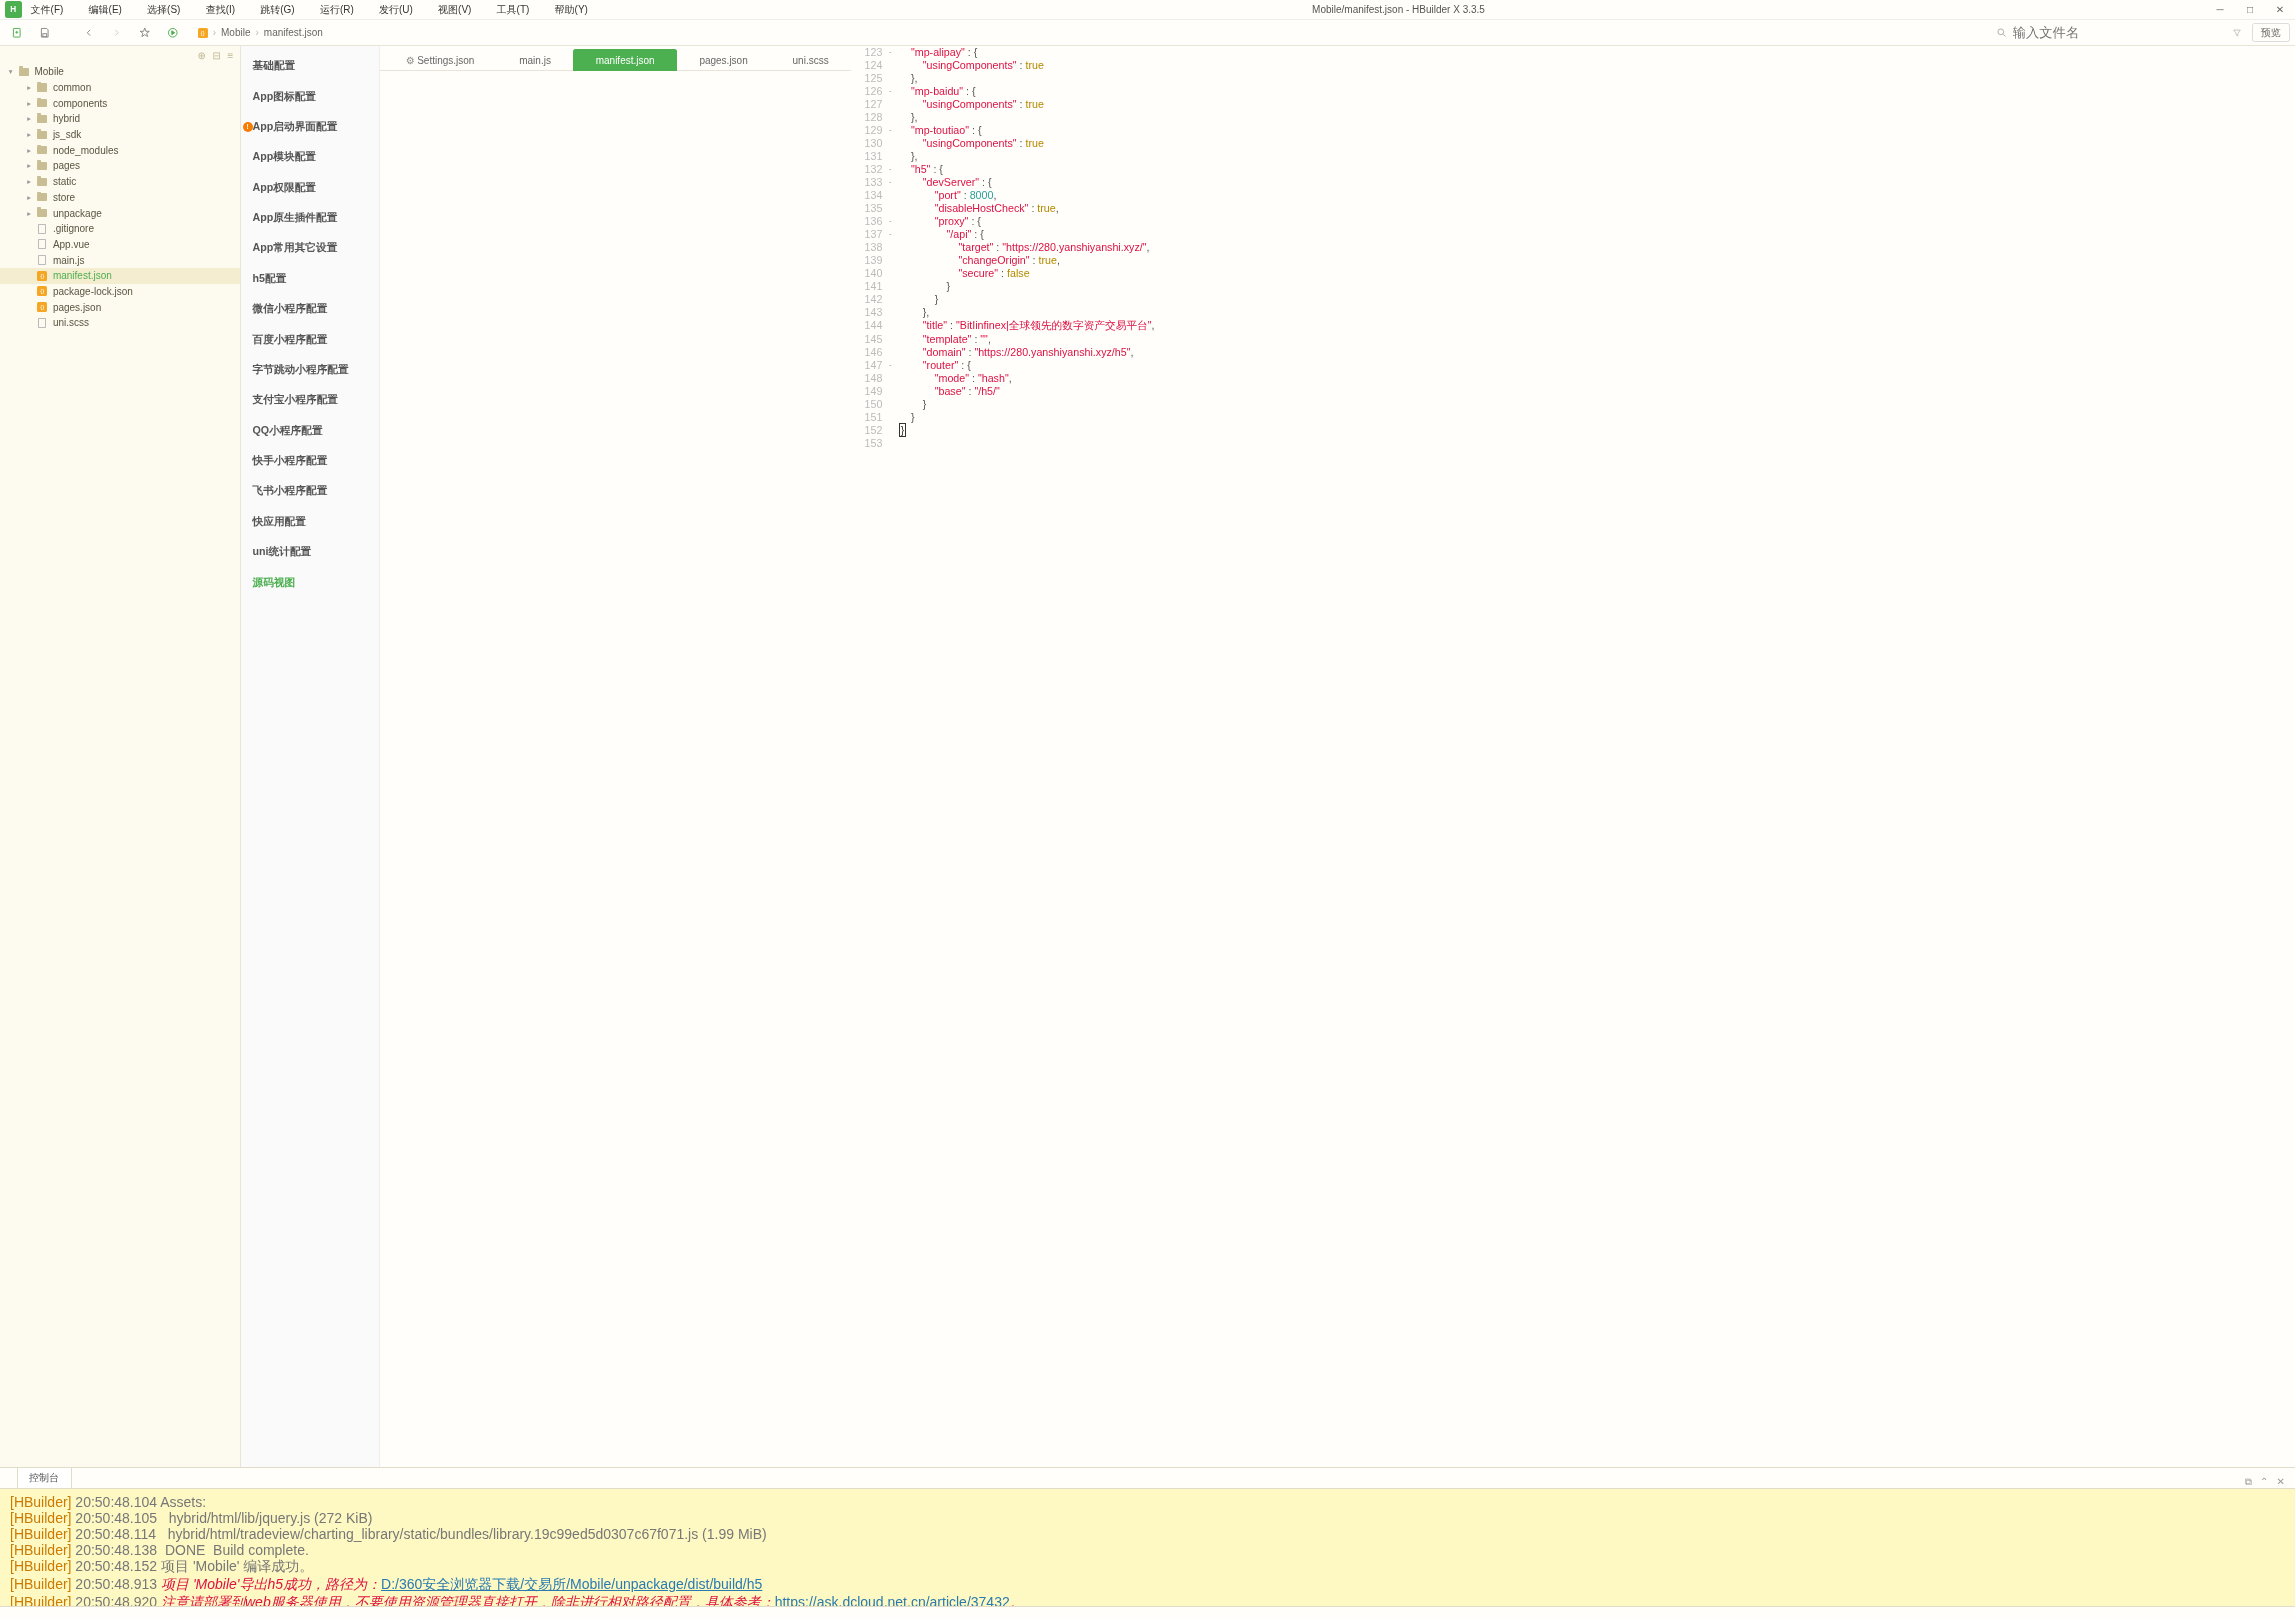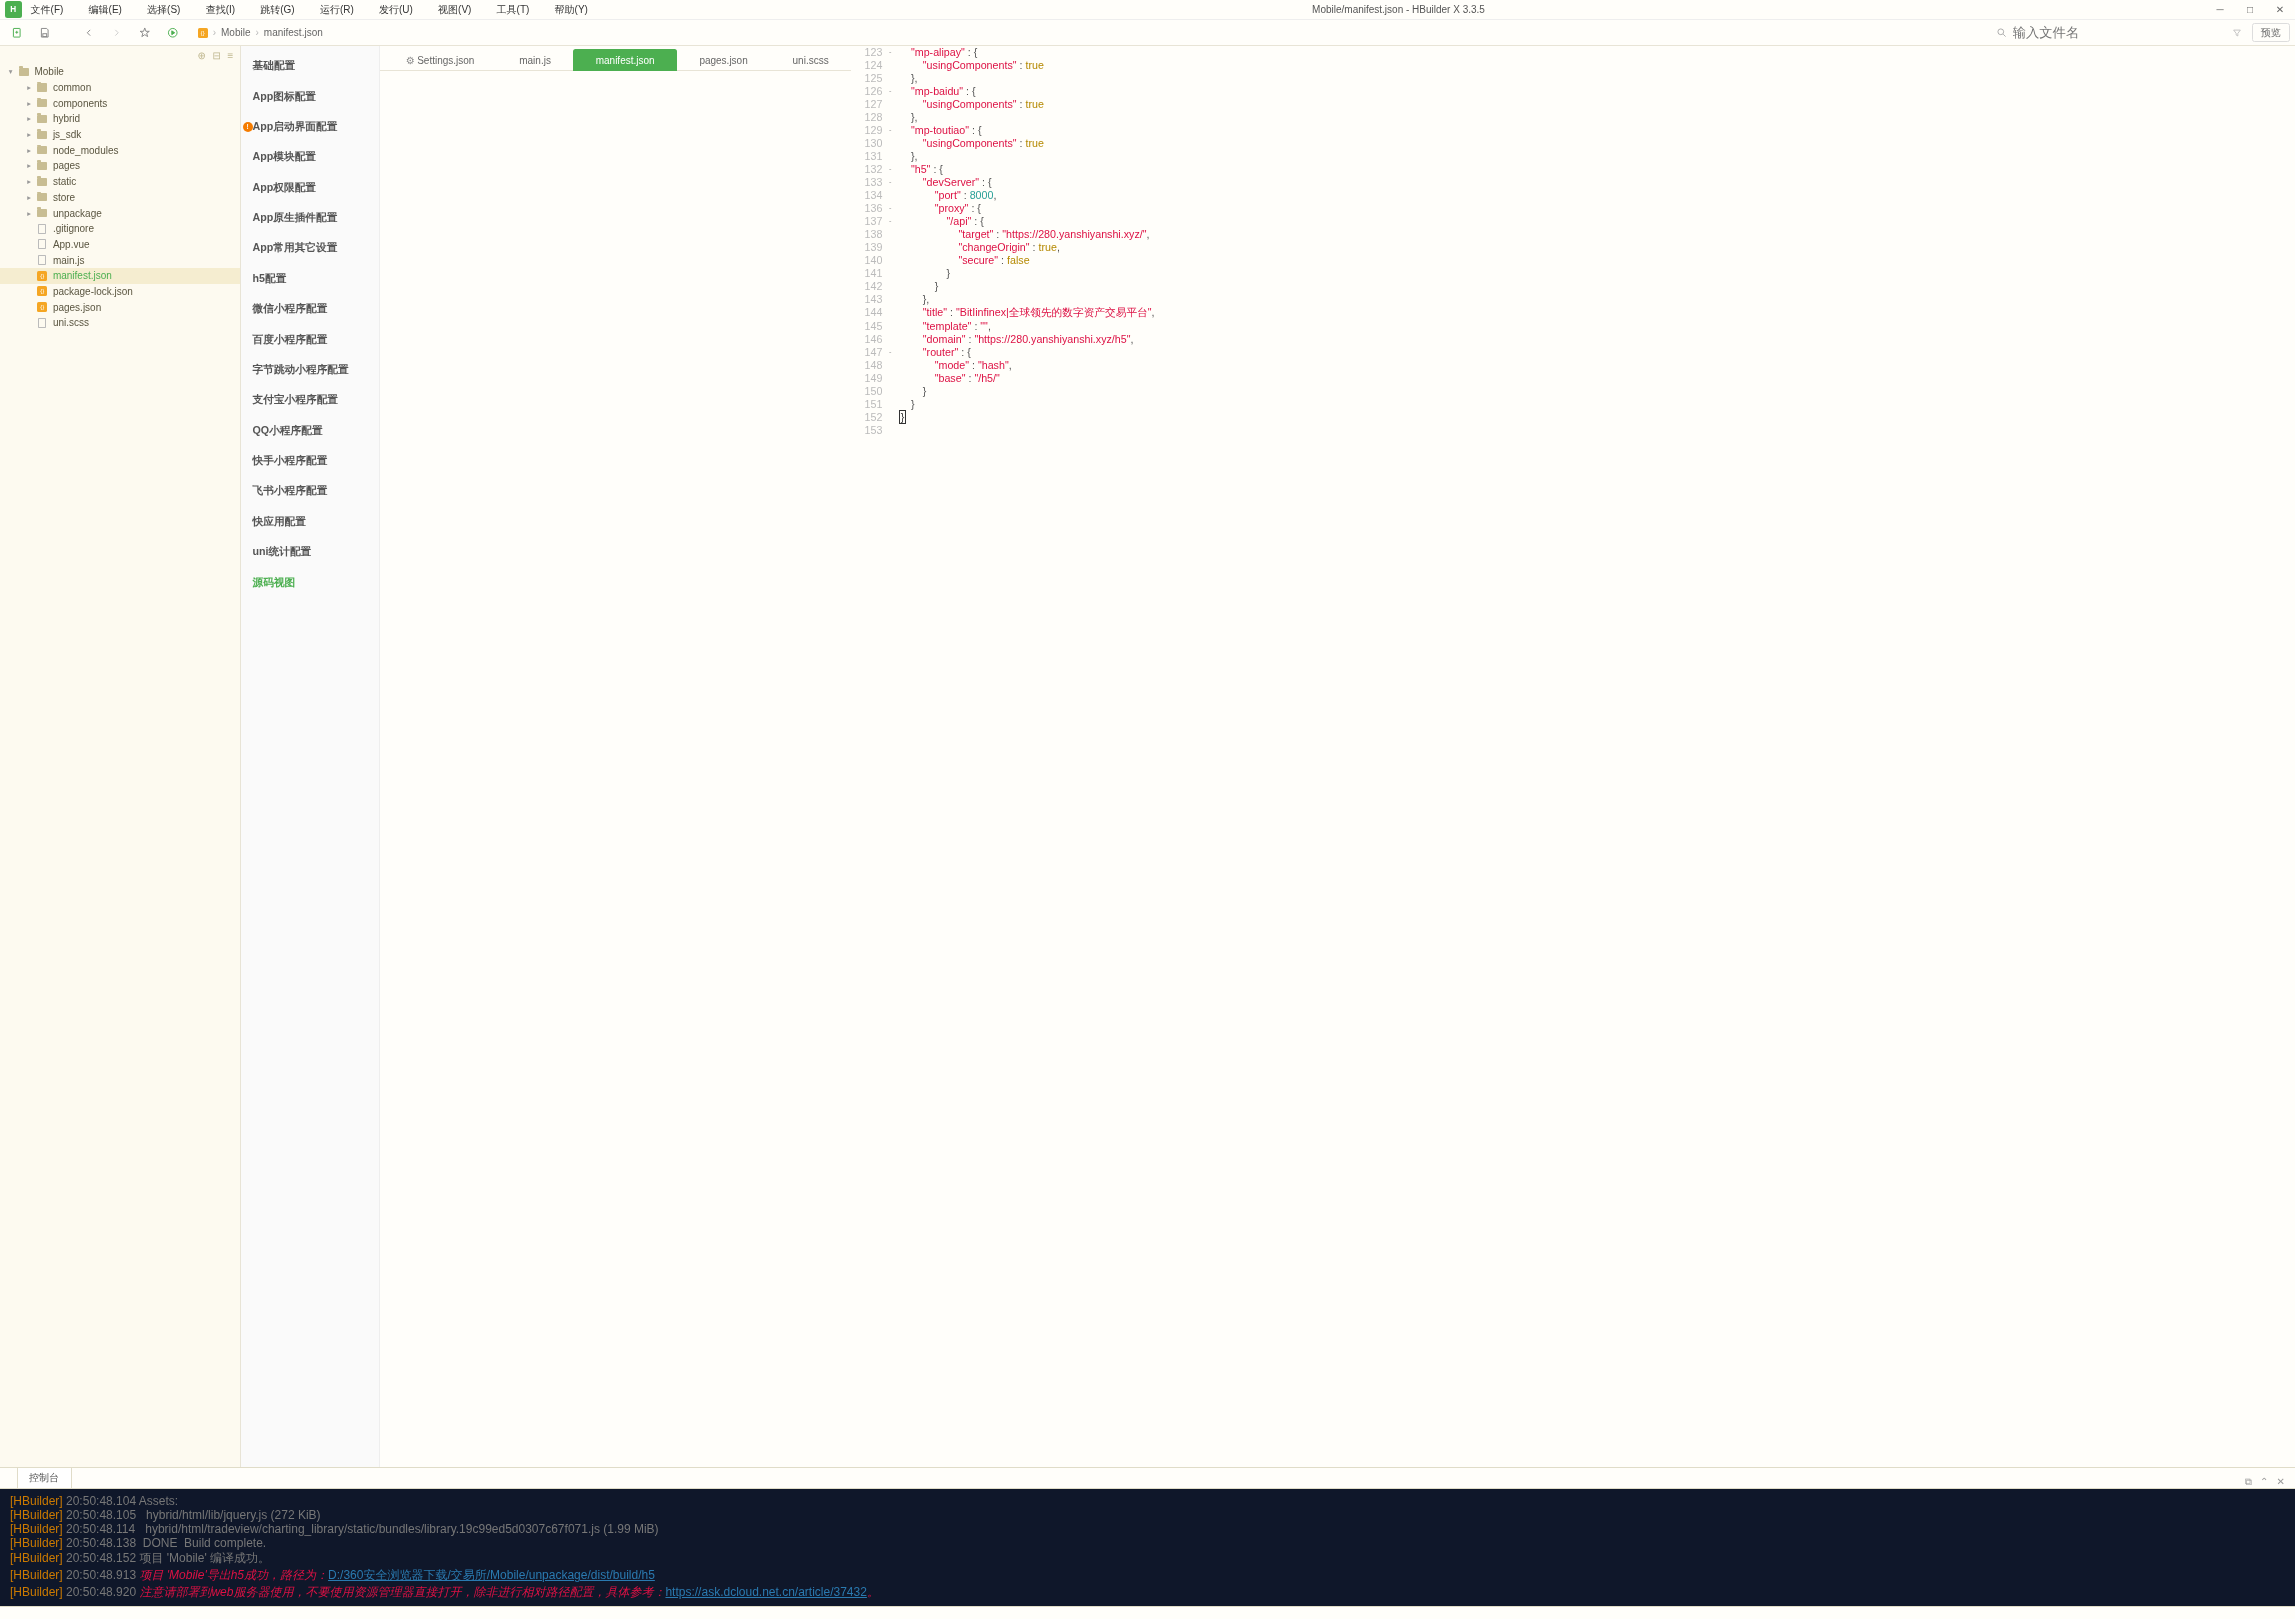--- a/index.html
+++ b/index.html
@@ -61,21 +61,21 @@
 .gut { width:38px; text-align:right; padding-right:6.6px; color:#bbb; user-select:none; }
 .fold { width:10px; color:#999; font-size:7.4px; padding-top:0.8px; }
 .src { white-space:pre; }
 .k{color:#d14;} .s{color:#d14;} .l{color:#2aa198;} .b{color:#b58900;} .p{color:#555;} .curs{border:0.8px solid #333;padding:0 0.8px;}
 
 
 .console { height:139px; border-top:0.8px solid #e0dcc8; display:flex; flex-direction:column; }
 .console-tabs { height:21.4px; display:flex; align-items:flex-end; border-bottom:0.8px solid #e0dcc8; padding-left:16.5px; }
 .ctab { padding:3.3px 11.5px; border:0.8px solid #e0dcc8; border-bottom:none; background:#fff; color:#555; }
 .console-tabs .cicons{margin-left:auto;display:flex;gap:8.2px;padding-right:10px;color:#999;}
-.clog { flex:1; overflow:auto; font-family:Consolas,"Courier New",monospace; font-size:12px; padding:5px 10px; background:#0f172a; }
+.clog { flex:1; overflow:auto; font-family:Consolas,"Courier New",monospace; font-size:14px; padding:5px 10px; background:#fef9c3; }
 .clog .row{white-space:pre;}
 .tag{color:#cc7a00;} .ts{color:#777;} .ok{color:#777;} .lnk{color:#2a7ab0;text-decoration:underline;} .red{color:#d14;font-style:italic;}
 
 .status { height:13px; border-top:0.8px solid #e0dcc8; }
 </style>
 </head>
 <body>
 
 <div class="titlebar">
   <div class="logo">H</div>
@@ -370,20 +370,25 @@
           <div class="gut">133</div>
           <div class="fold">-</div>
           <div class="src"><span class="p">        </span><span class="k">"devServer"</span><span class="p"> : {</span></div>
         </div>
         <div class="line">
           <div class="gut">134</div>
           <div class="fold"></div>
           <div class="src"><span class="p">            </span><span class="k">"port"</span><span class="p"> : </span><span class="l">8000</span><span class="p">,</span></div>
         </div>
         <div class="line">
+          <div class="gut">135</div>
+          <div class="fold"></div>
+          <div class="src"><span class="p">            </span><span class="k">"disableHostCheck"</span><span class="p"> : </span><span class="b">true</span><span class="p">,</span></div>
+        </div>
+        <div class="line">
           <div class="gut">136</div>
           <div class="fold">-</div>
           <div class="src"><span class="p">            </span><span class="k">"proxy"</span><span class="p"> : {</span></div>
         </div>
         <div class="line">
           <div class="gut">137</div>
           <div class="fold">-</div>
           <div class="src"><span class="p">                </span><span class="k">"/api"</span><span class="p"> : {</span></div>
         </div>
         <div class="line">

